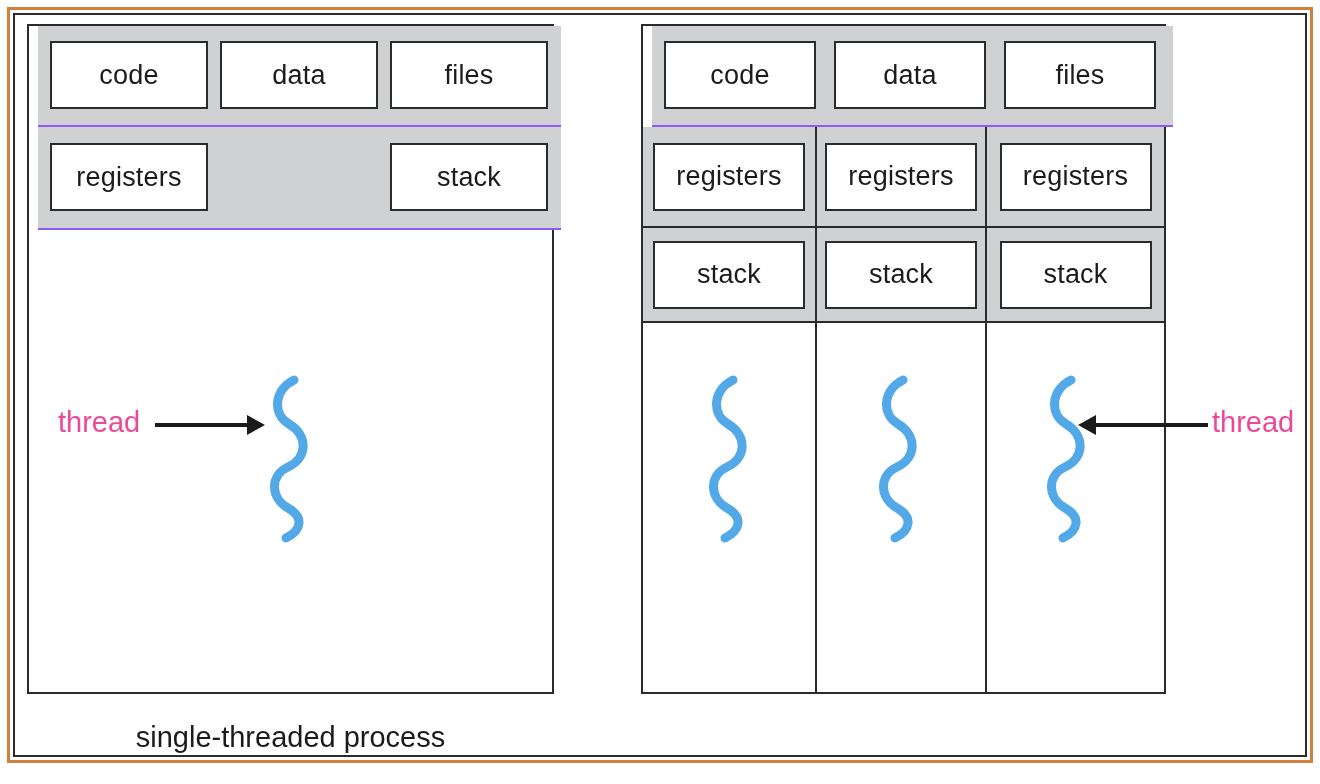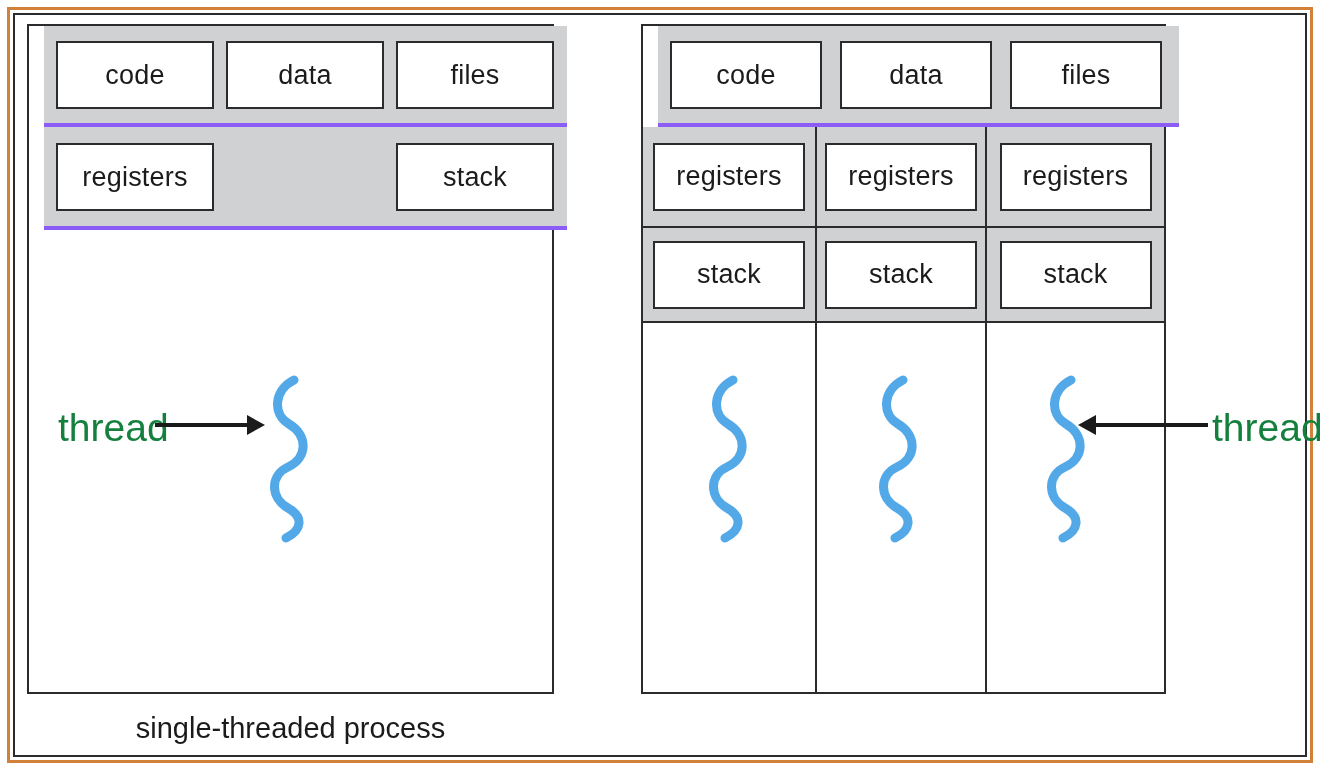--- a/index.html
+++ b/index.html
@@ -56,24 +56,24 @@
   
   .process {
     position: absolute;
     box-sizing: border-box;
     border: 2px solid #2B2B2E;
     background: #ffffff;
   }
 
   .shared-row {
     position: absolute;
-    left: 15px;
+    left: 9px;
     box-sizing: border-box;
     background: #CFD1D2;
-    border-bottom: 4px solid #8b5cf6;
+    border-bottom: 2px solid #8b5cf6;
     display: flex;
     align-items: center;
   }
 
   .cell {
     position: absolute;
     box-sizing: border-box;
     background: #CFD1D2;
     display: flex;
     align-items: center;
@@ -102,30 +102,31 @@
     width: 2px;
     background: #2B2B2E;
   }
 
   
   .squiggle { position: absolute; }
 
   
   .label-text {
     position: absolute;
-    font-size: 39px;
-    color: #15803d;
+    font-size: 29px;
+    color: #ec4899;
     white-space: nowrap;
   }
   .caption {
     position: absolute;
     font-size: 29px;
     color: #1b1b1b;
     white-space: nowrap;
     text-align: center;
+    margin-top: 9px;
   }
   .arrow-svg { position: absolute; }
 </style>
 </head>
 <body>
 
 <div id="canvas">
 
   <div class="frame-outer"></div>
   <div class="frame-gap"></div>

